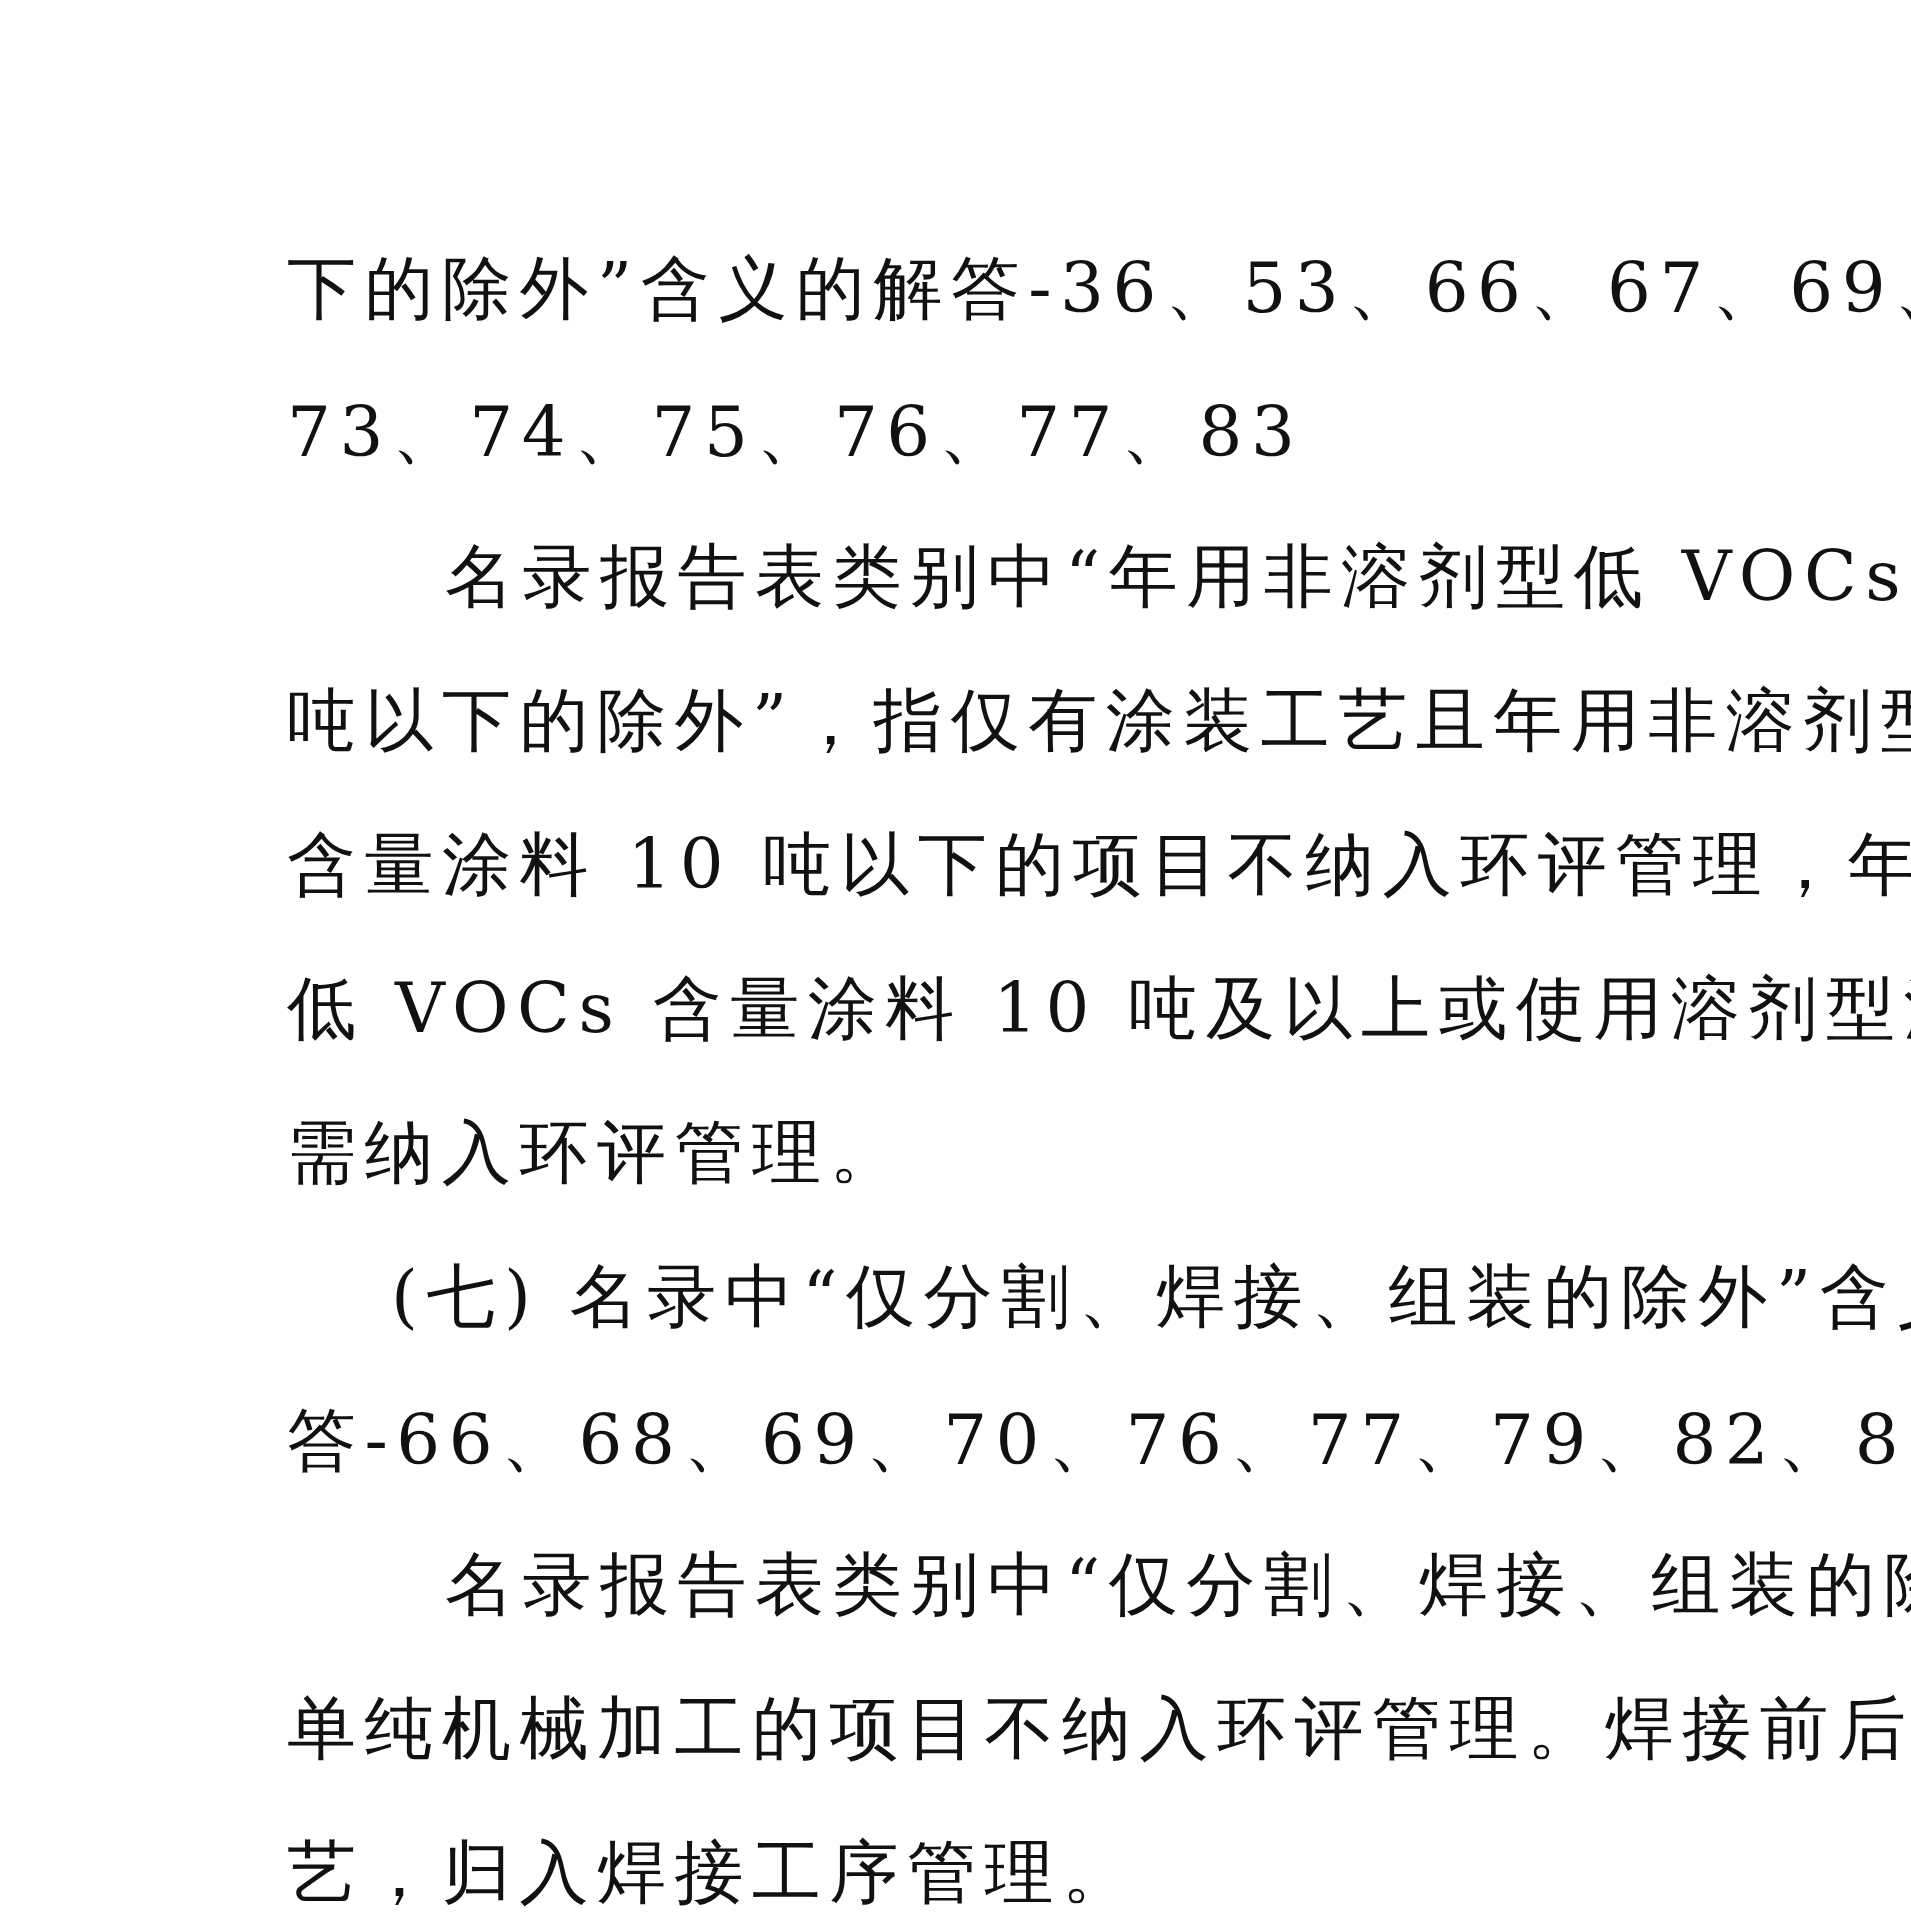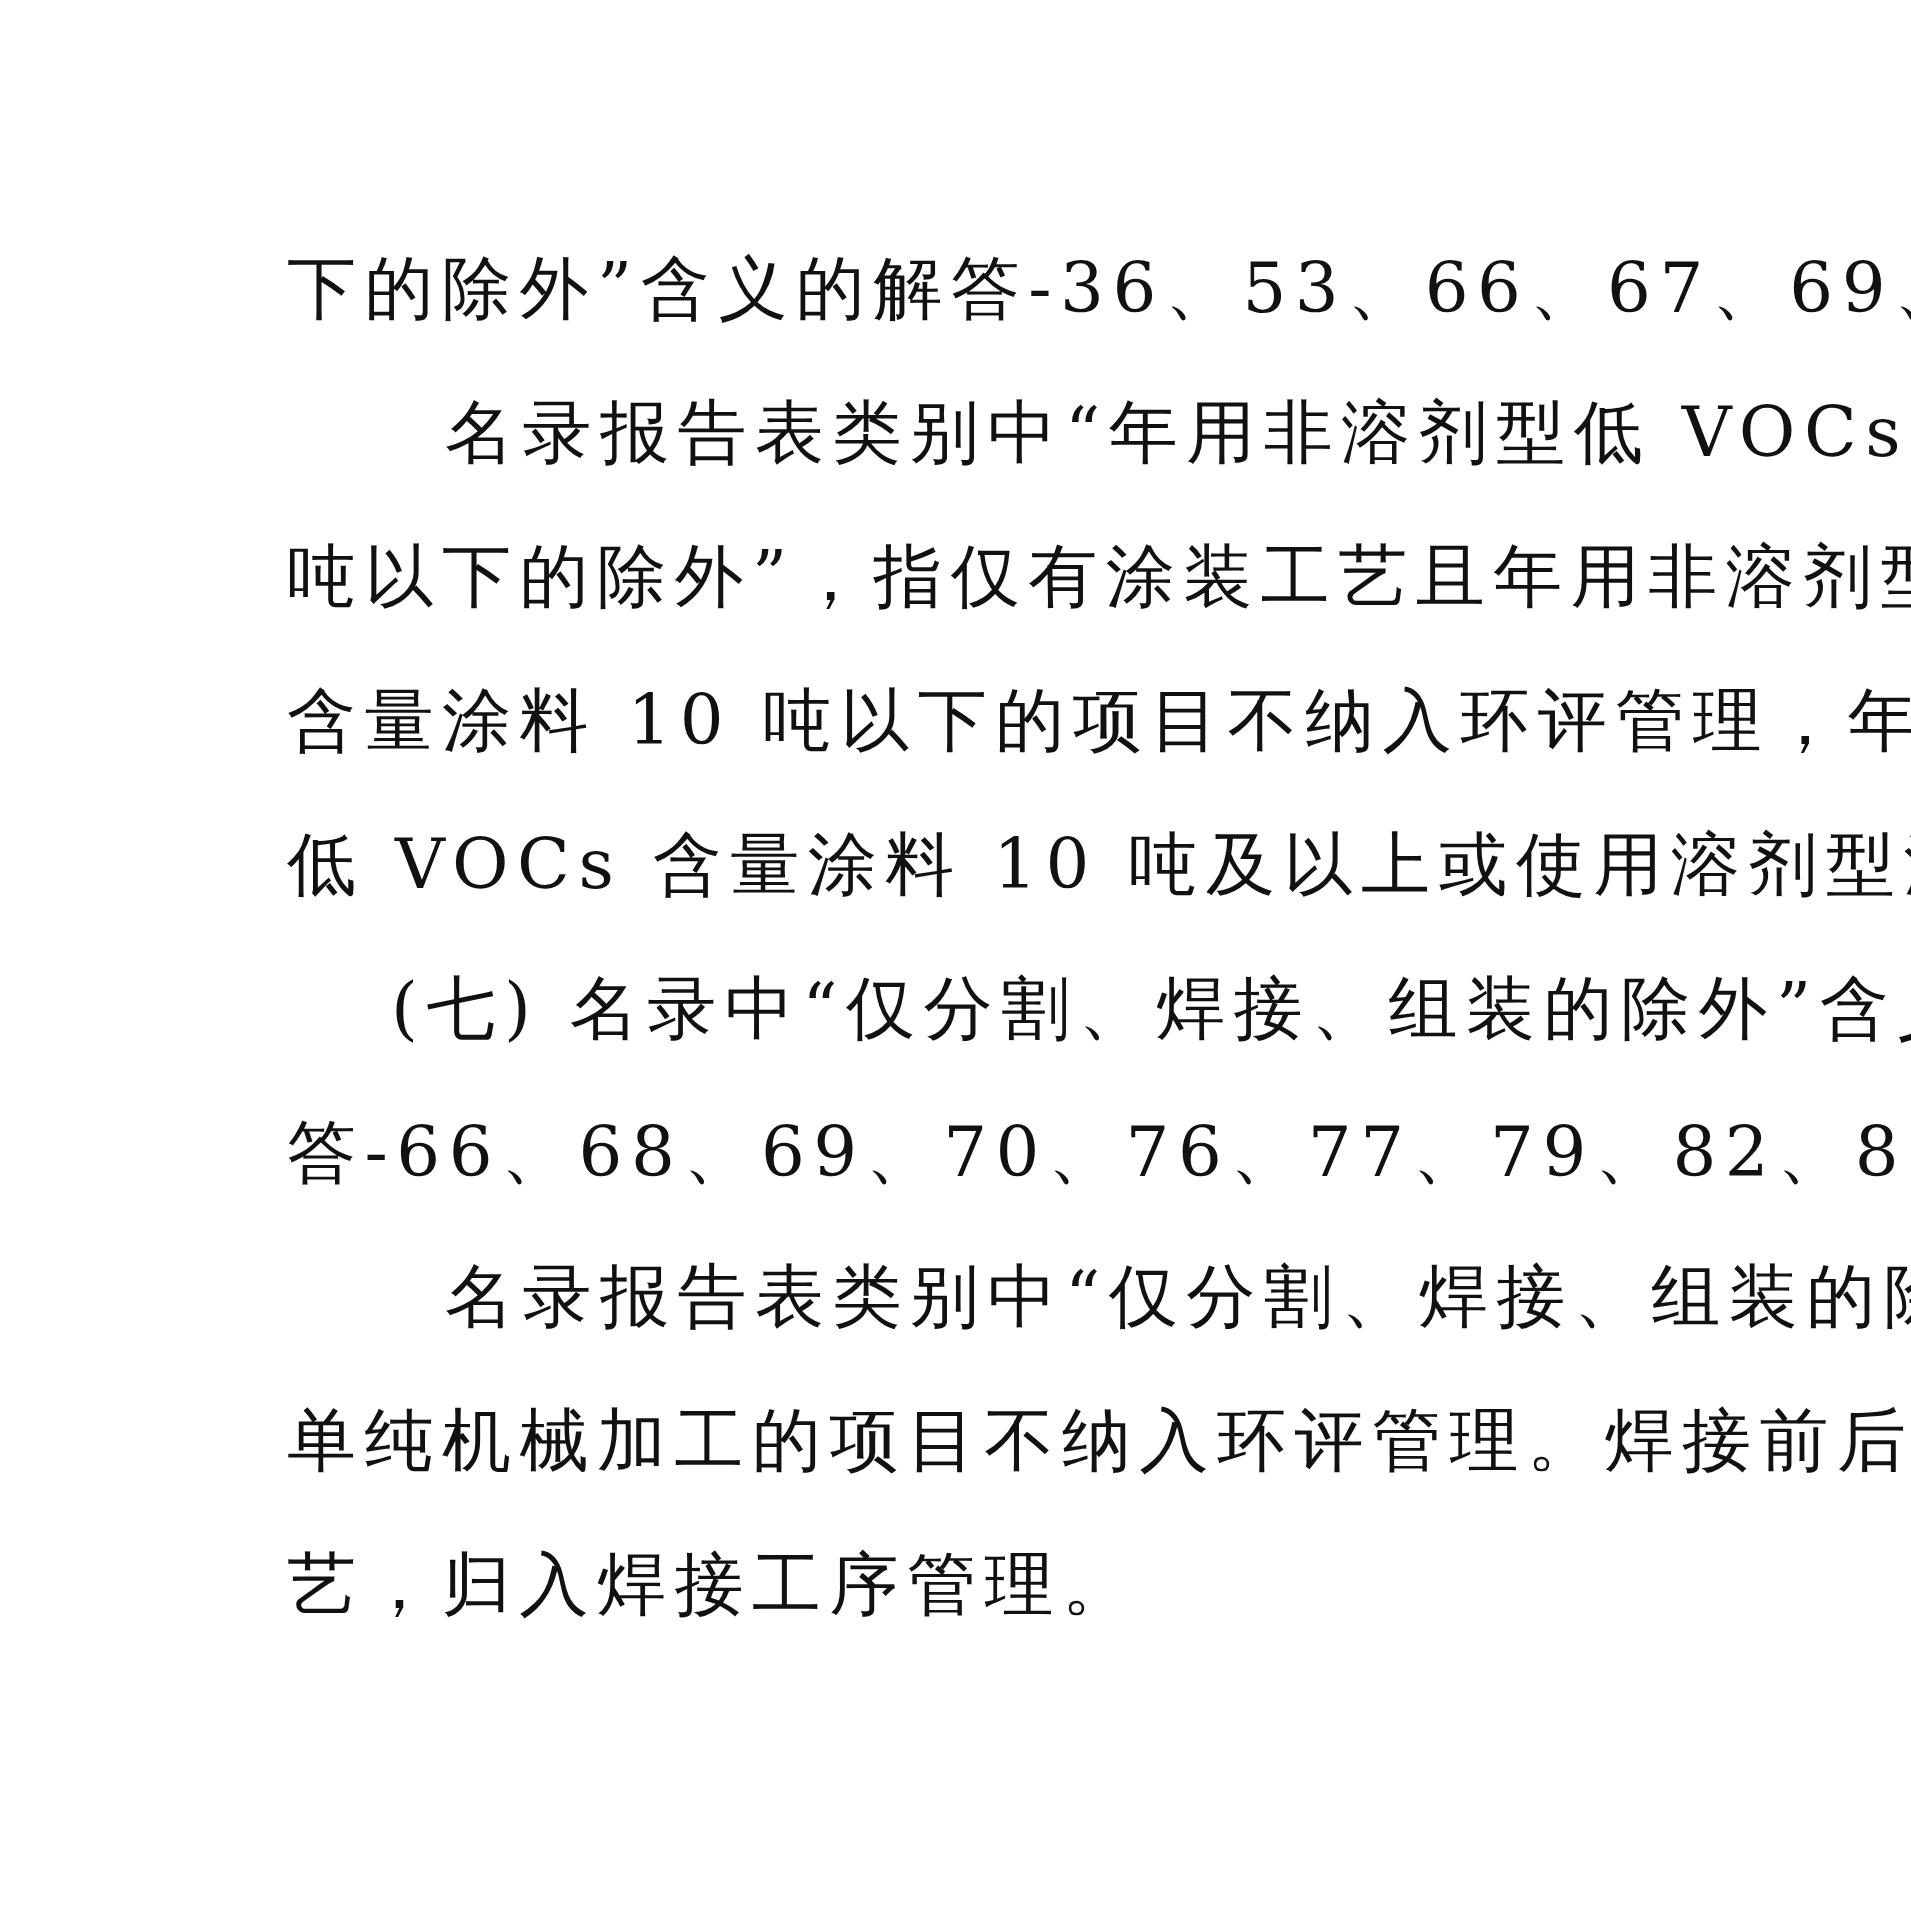--- a/index.html
+++ b/index.html
@@ -19,24 +19,26 @@
   }
   .indent { padding-left: 158px; }
   .heading { padding-left: 104px; }
 </style>
 </head>
 <body>
 
 <div class="page">
   <div class="body-text">
     <div class="line">下的除外”含义的解答-36、53、66、67、69、70、71、72、</div>
+    <div class="line">73、74、75、76、77、83</div>
     <div class="line indent">名录报告表类别中“年用非溶剂型低 VOCs 含量涂料 10</div>
     <div class="line">吨以下的除外”，指仅有涂装工艺且年用非溶剂型低 VOCs</div>
     <div class="line">含量涂料 10 吨以下的项目不纳入环评管理，年用非溶剂型</div>
     <div class="line">低 VOCs 含量涂料 10 吨及以上或使用溶剂型涂料等的项目，</div>
+    <div class="line">需纳入环评管理。</div>
     <div class="line heading">(七) 名录中“仅分割、焊接、组装的除外”含义的解</div>
     <div class="line">答-66、68、69、70、76、77、79、82、83</div>
     <div class="line indent">名录报告表类别中“仅分割、焊接、组装的除外”，指</div>
     <div class="line">单纯机械加工的项目不纳入环评管理。焊接前后的打磨工</div>
     <div class="line">艺，归入焊接工序管理。</div>
 
   </div>
 
 </div>
 

